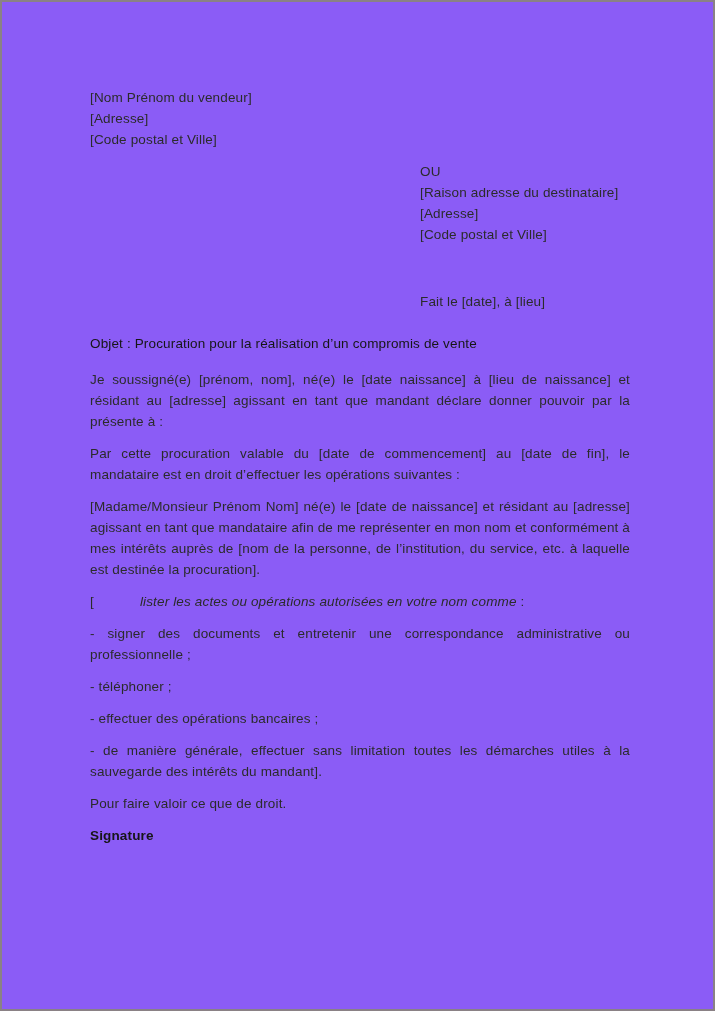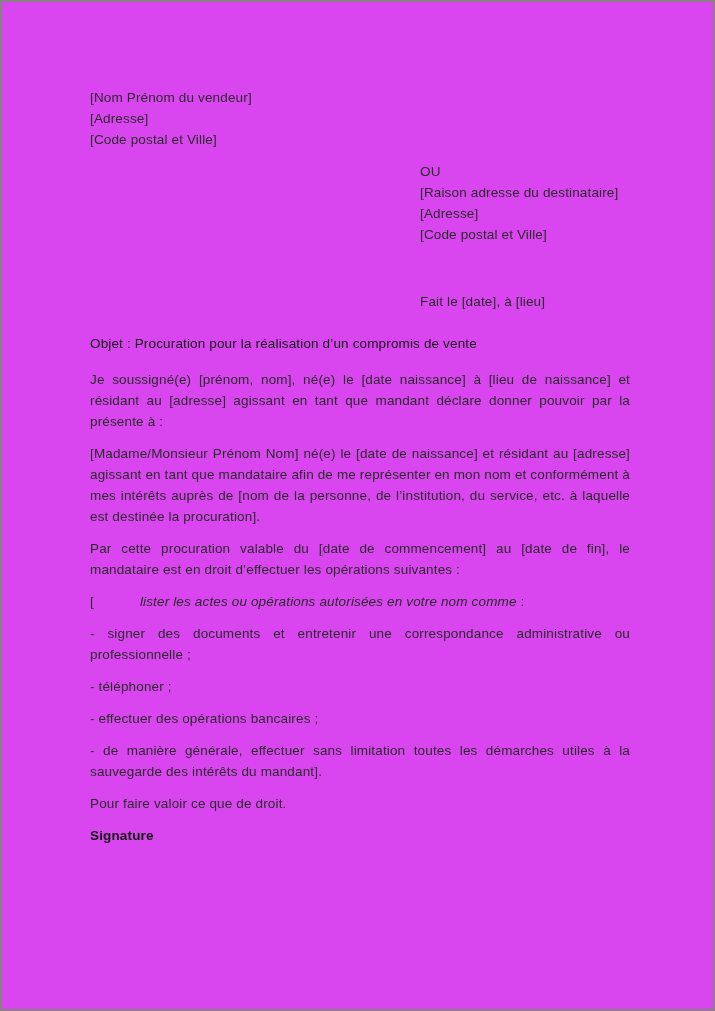--- a/index.html
+++ b/index.html
@@ -5,21 +5,21 @@
   html, body {
     margin: 0;
     padding: 0;
     background: #ffffff;
   }
   .page {
     position: relative;
     width: 715px;
     height: 1011px;
     box-sizing: border-box;
-    background: #d946ef;
+    background: #8b5cf6;
     border: 2px solid #8a8185;
     font-family: "Liberation Sans", sans-serif;
     font-size: 13.5px;
     line-height: 21px;
     color: #2b2b2b;
     letter-spacing: 0.15px;
     overflow: hidden;
   }
   .sender-block {
     position: absolute;
@@ -82,23 +82,23 @@
     <div>[Code postal et Ville]</div>
   </div>
 
   <div class="dateline">Fait le [date], à [lieu]</div>
 
   <div class="letter-body">
     <p class="subject">Objet : Procuration pour la réalisation d’un compromis de vente</p>
 
     <p>Je soussigné(e) [prénom, nom], né(e) le [date naissance] à [lieu de naissance] et résidant au [adresse] agissant en tant que mandant déclare donner pouvoir par la présente à :</p>
 
+    <p>Par cette procuration valable du [date de commencement] au [date de fin], le mandataire est en droit d’effectuer les opérations suivantes :</p>
+
     <p>[Madame/Monsieur Prénom Nom] né(e) le [date de naissance] et résidant au [adresse] agissant en tant que mandataire afin de me représenter en mon nom et conformément à mes intérêts auprès de [nom de la personne, de l’institution, du service, etc. à laquelle est destinée la procuration].</p>
-
-    <p>Par cette procuration valable du [date de commencement] au [date de fin], le mandataire est en droit d’effectuer les opérations suivantes :</p>
 
     <p class="ops-intro"><span>[</span><span class="it">lister les actes ou opérations autorisées en votre nom comme</span><span> :</span></p>
 
     <p>- signer des documents et entretenir une correspondance administrative ou professionnelle ;</p>
     <p>- téléphoner ;</p>
     <p>- effectuer des opérations bancaires ;</p>
     <p>- de manière générale, effectuer sans limitation toutes les démarches utiles à la sauvegarde des intérêts du mandant].</p>
 
     <p>Pour faire valoir ce que de droit.</p>
 

